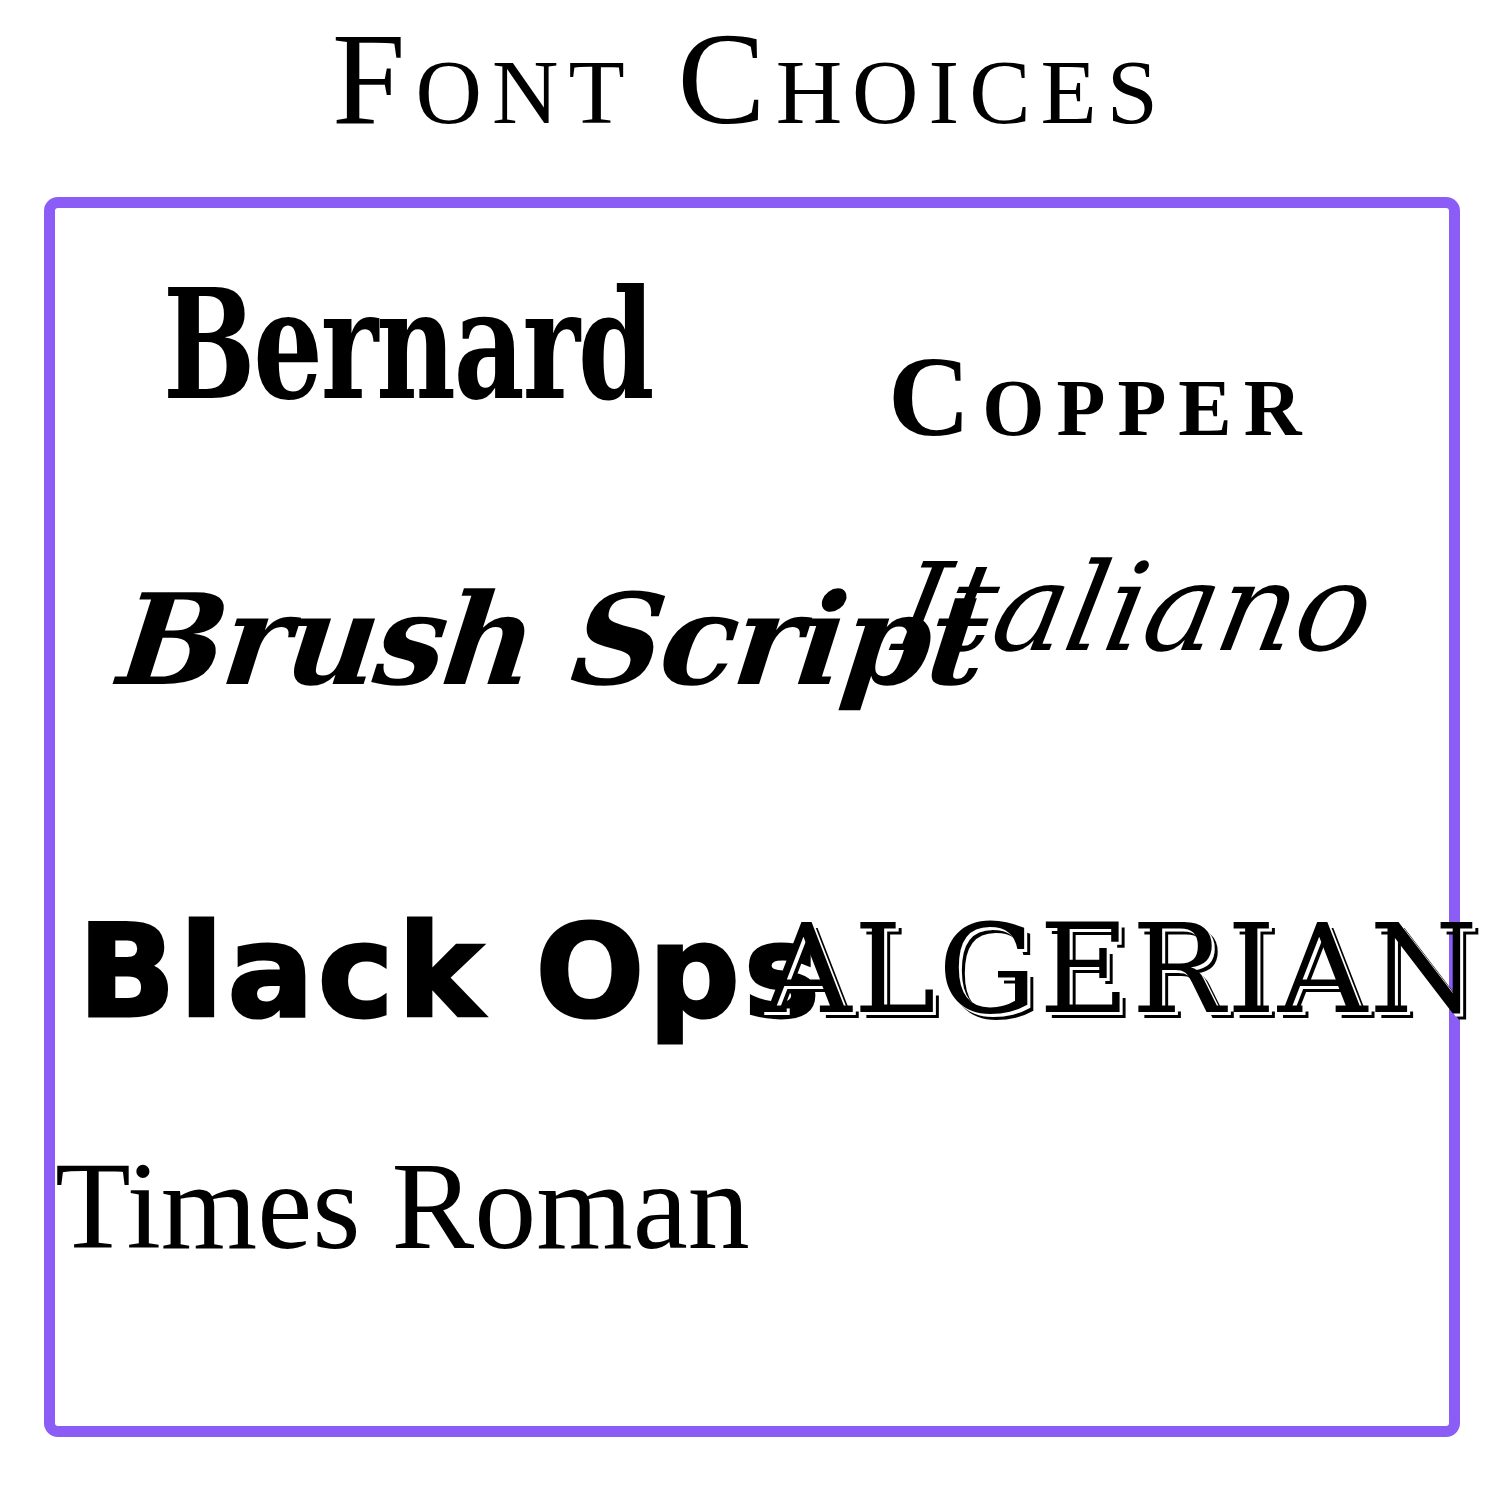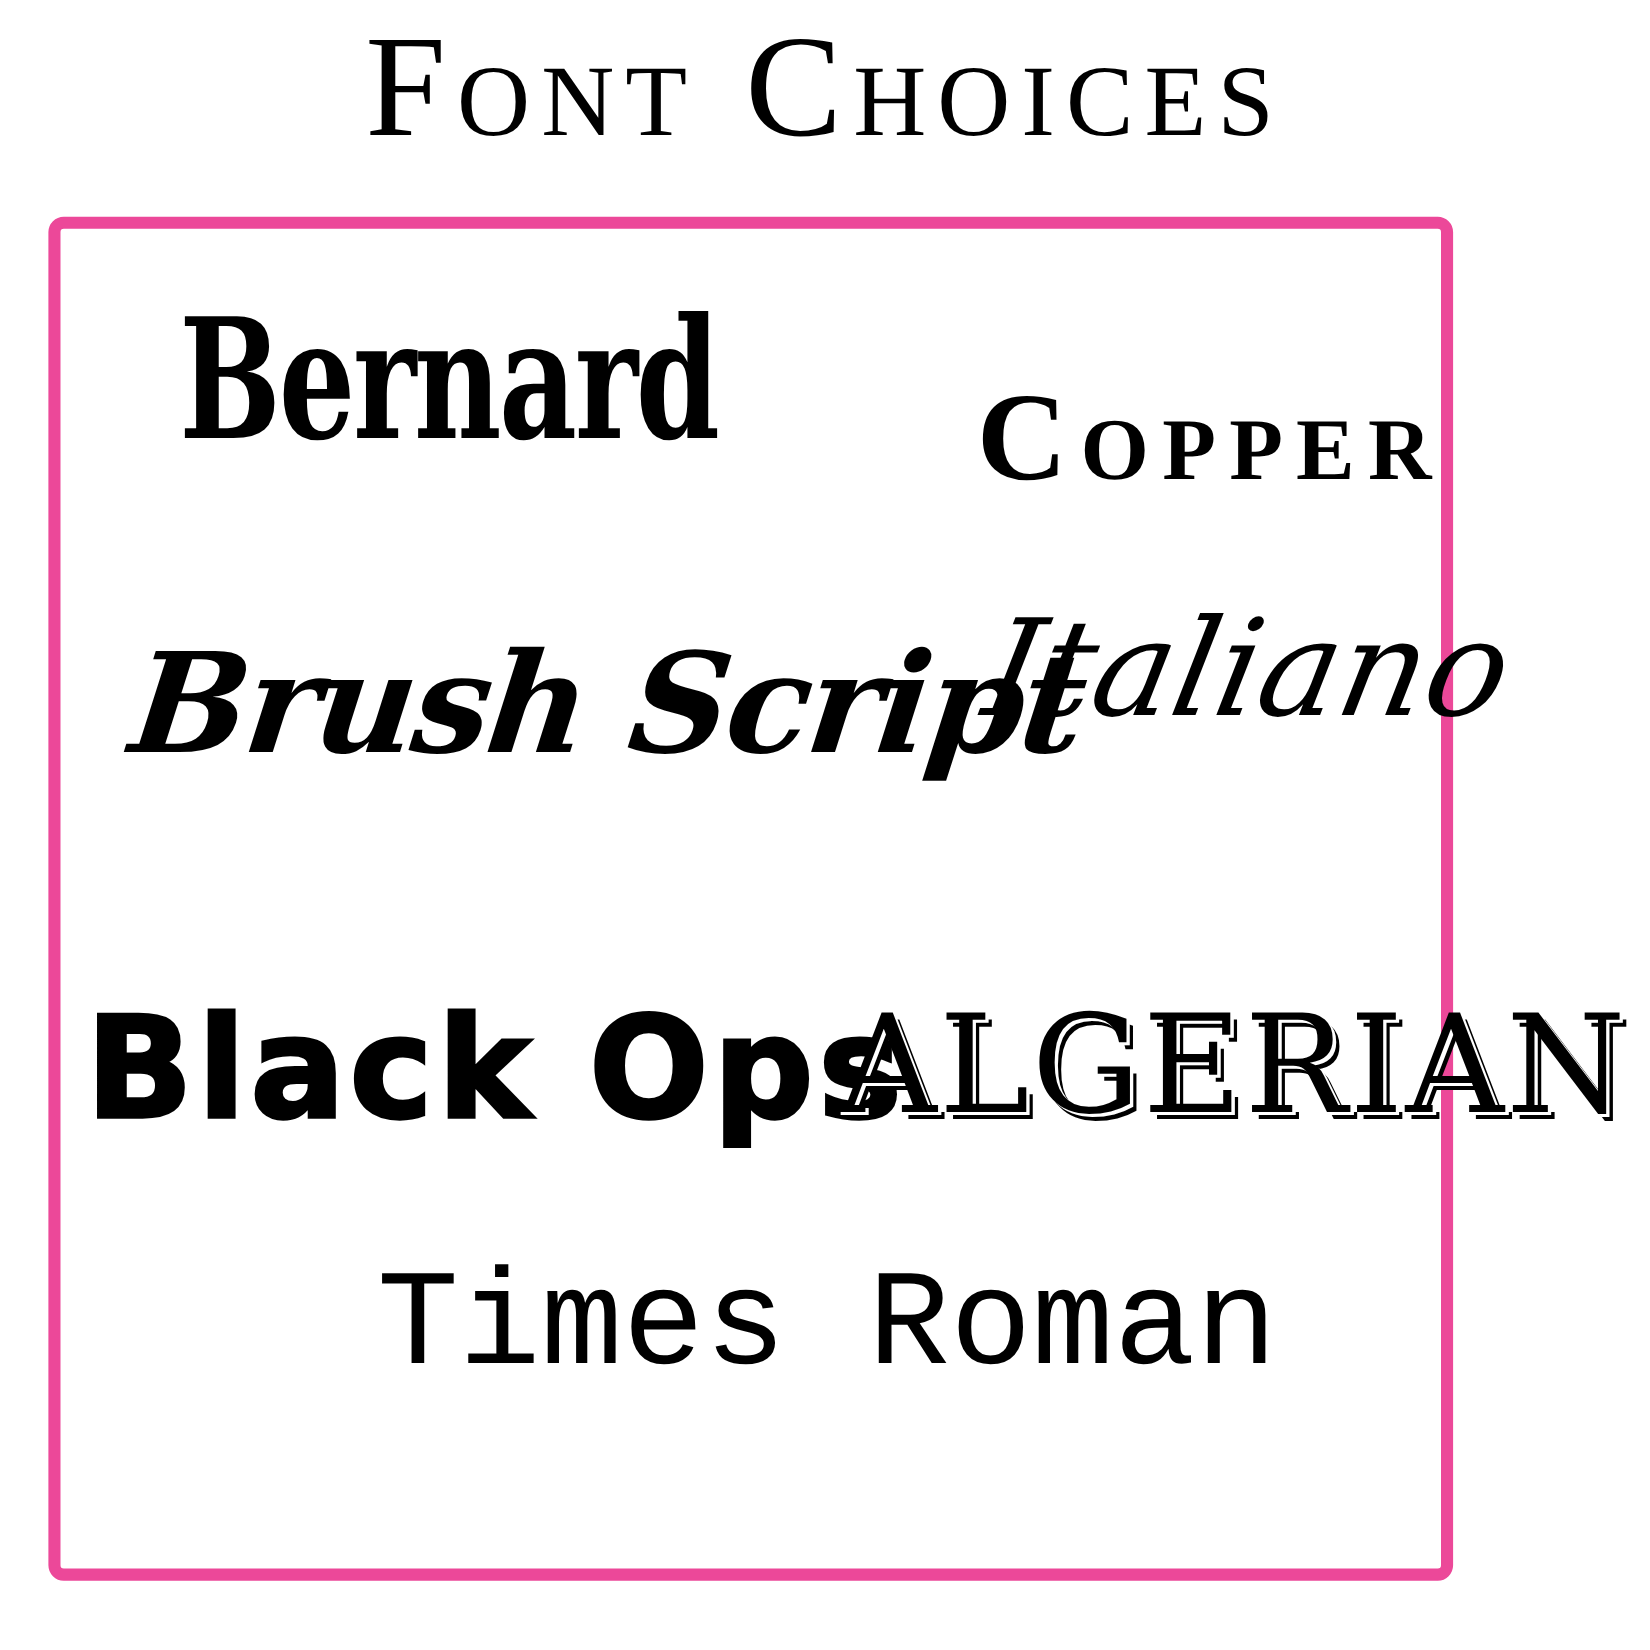--- a/index.html
+++ b/index.html
@@ -23,23 +23,23 @@
     font-variant:small-caps;
     font-weight:400;
     font-size:132px;
     letter-spacing:10px;
     line-height:1.1;
     white-space:nowrap;
   }
   .box {
     position:absolute;
     left:44px; top:197px;
-    width:1277px; height:1240px;
+    width:1416px; height:1240px;
     box-sizing:border-box;
-    border:11px solid #ec4899;
+    border:11px solid #8b5cf6;
     border-radius:14px;
     background:#ffffff;
   }
   .sample {
     position:absolute;
     white-space:nowrap;
     line-height:1.15;
     color:#000000;
   }
   
@@ -100,22 +100,21 @@
     font-weight:400;
     font-size:124px;
     letter-spacing:2px;
     color:#000000;
     text-shadow:3px 3px 0 #ffffff, 6px 6px 0 #000000;
   }
   
   .times {
     left:0; top:928px;
     width:1394px;
-    text-align:center;
-    font-family:Liberation Mono, monospace;
+    font-family:Liberation Serif, serif;
     font-weight:400;
     font-size:124px;
   }
 </style>
 </head>
 <body>
 
 <div class="page">
   <div class="title">Font Choices</div>
 

